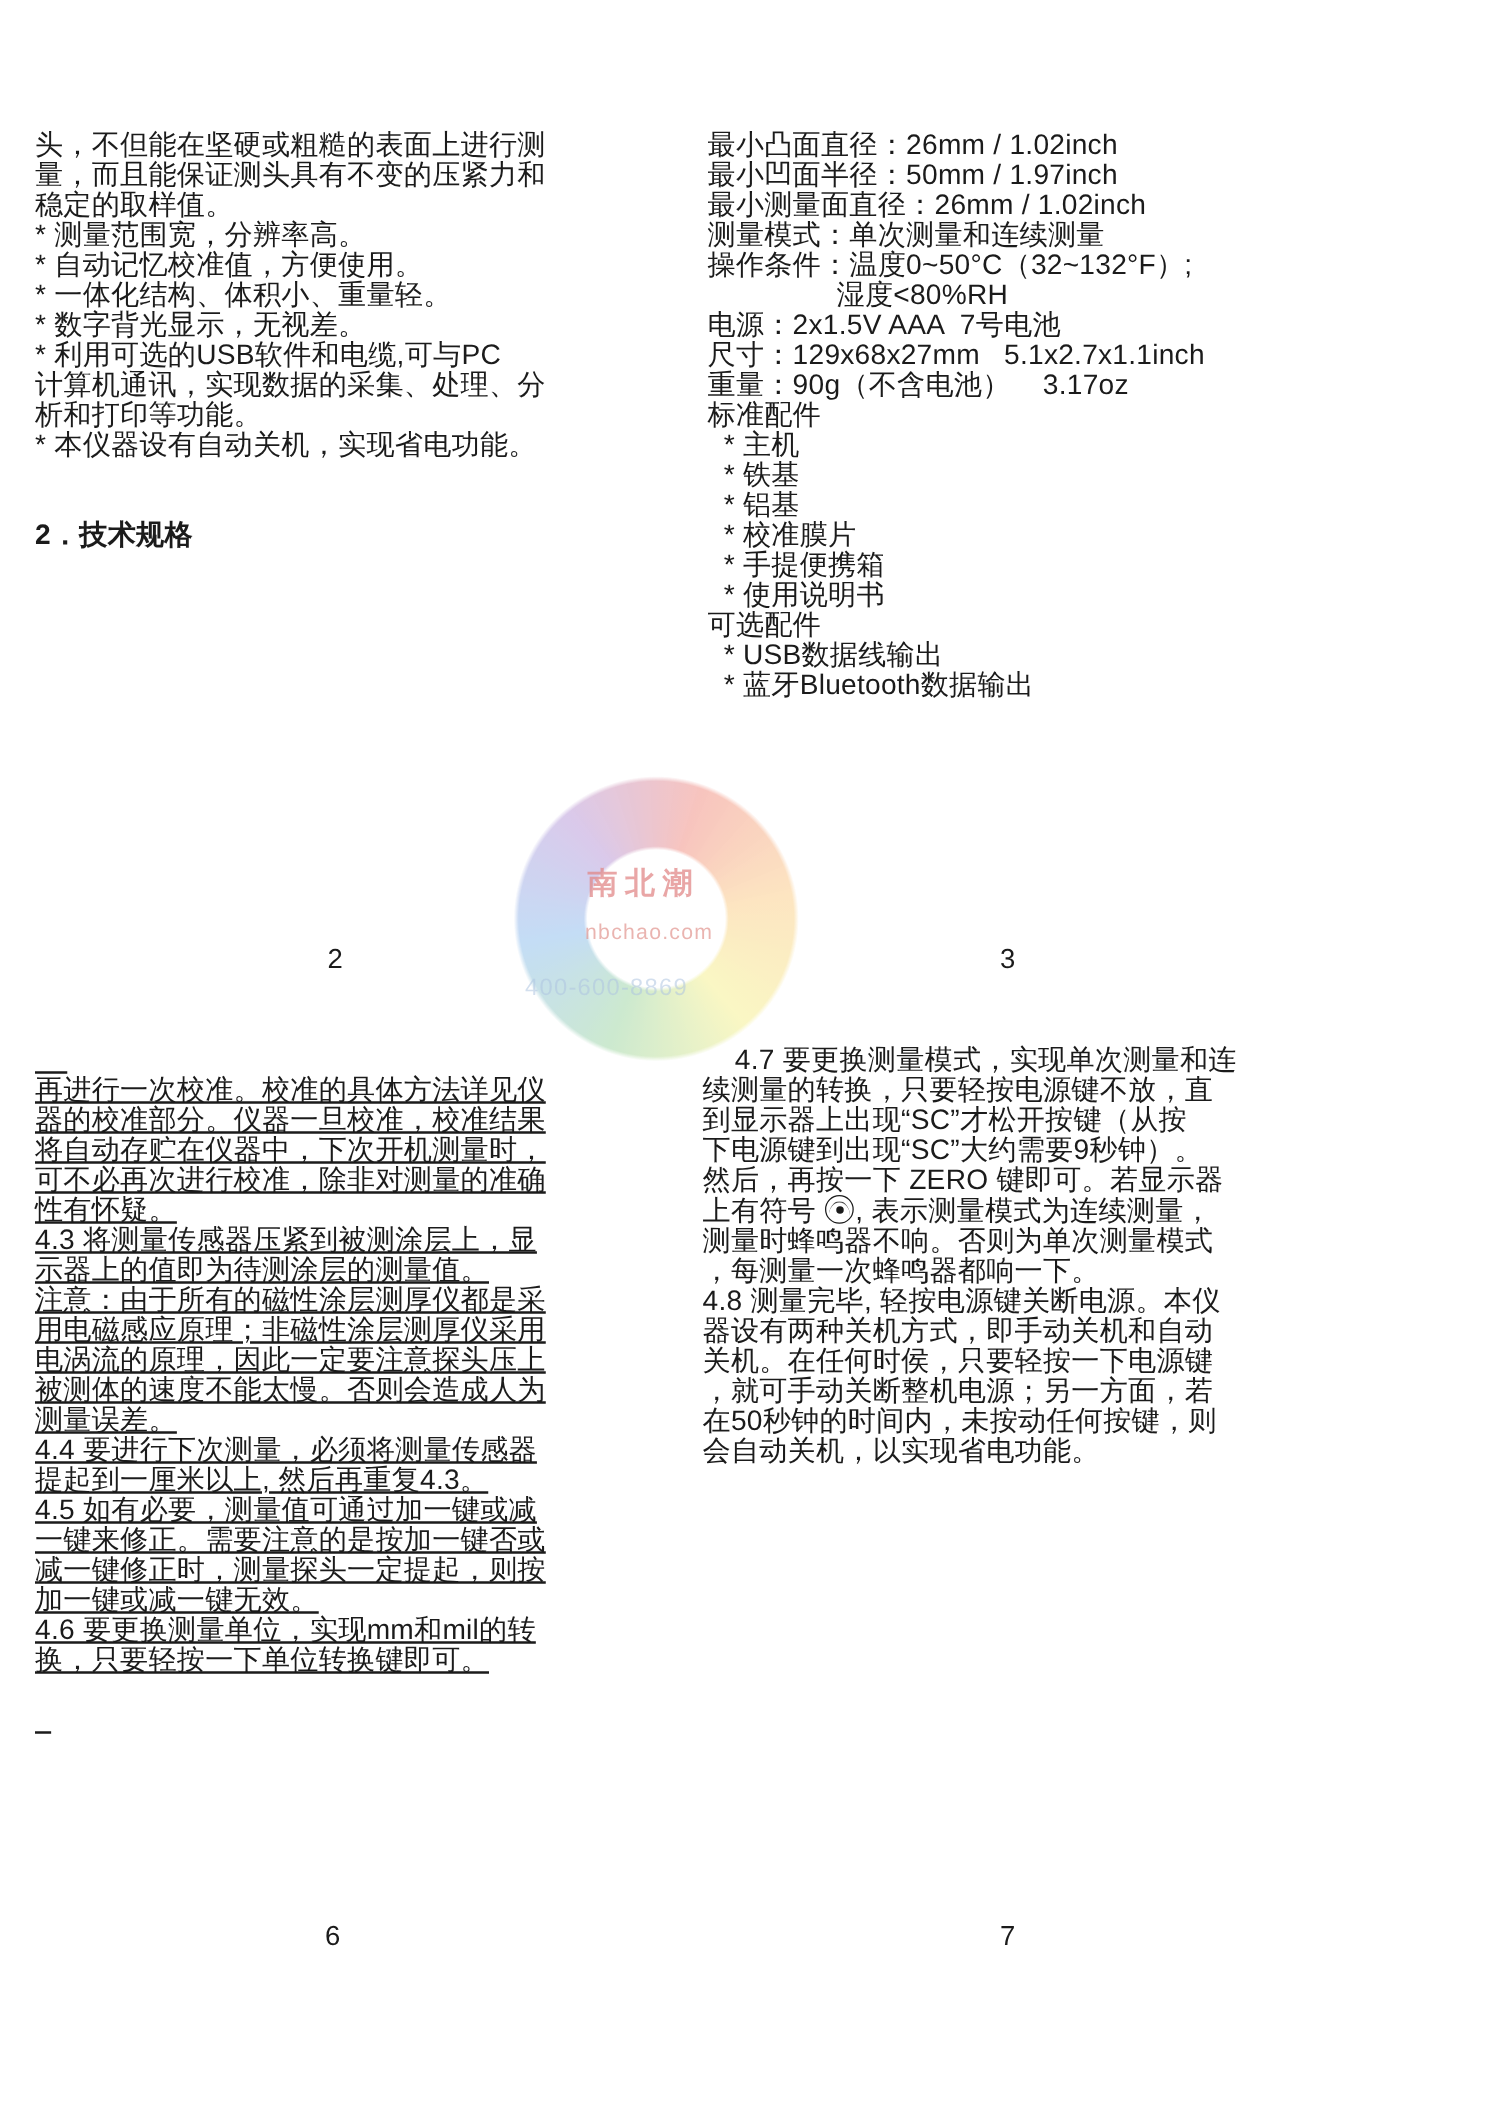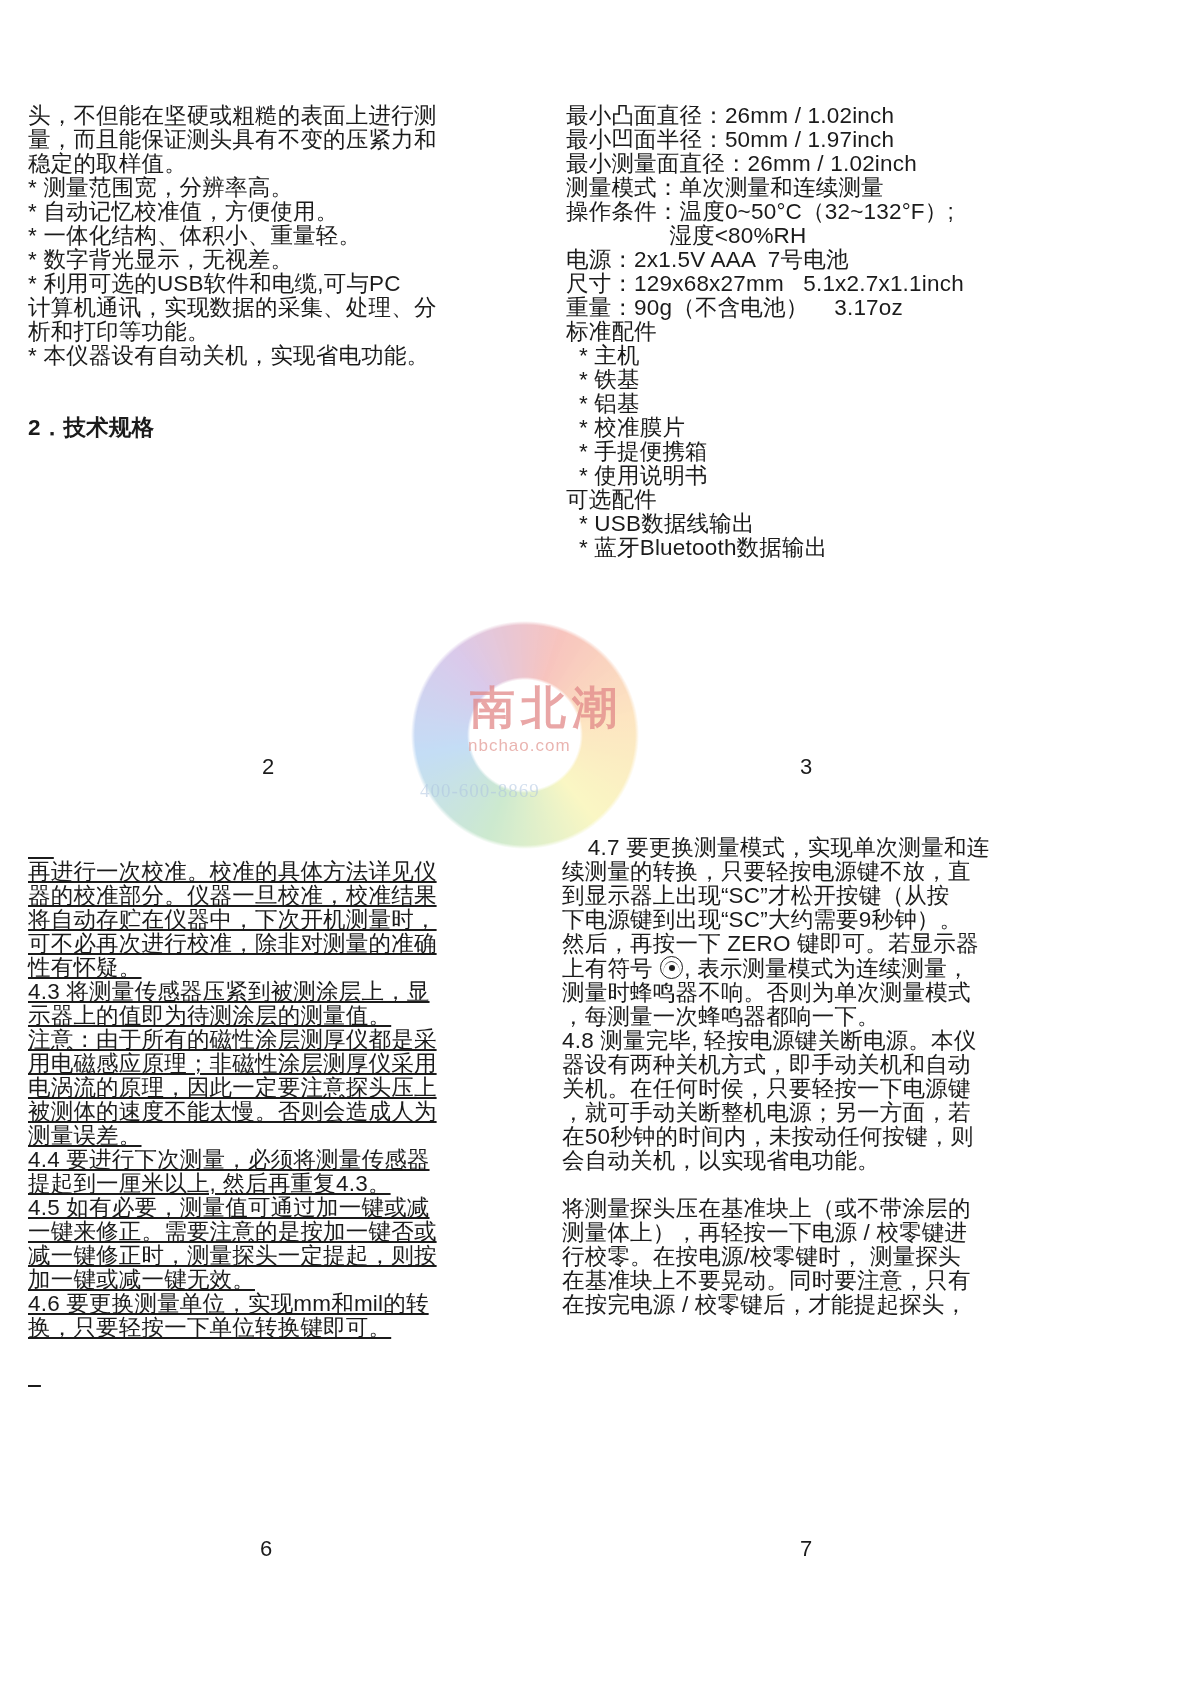--- a/index.html
+++ b/index.html
@@ -46,43 +46,42 @@
         rgba(40,130,220,0.5),
         rgba(120,60,180,0.5),
         rgba(230,60,40,0.55));
     -webkit-mask: radial-gradient(circle at 50% 50%, transparent 55px, #000 58px, #000 110px, transparent 114px);
     mask: radial-gradient(circle at 50% 50%, transparent 55px, #000 58px, #000 110px, transparent 114px);
     filter: blur(0.4px);
   }
   .wm-text {
     position: absolute;
     left: 110px;
-    top: 88px;
-    font-size: 45px;
+    top: 100px;
+    font-size: 24px;
     letter-spacing: 6px;
     color: rgba(200,40,40,0.75);
     font-family: Liberation Sans, sans-serif;
     font-weight: bold;
   }
   .wm-sub {
     position: absolute;
     left: 108px;
     top: 146px;
     font-size: 17px;
     color: rgba(200,60,50,0.7);
     letter-spacing: 1px;
   }
   .wm-phone {
     position: absolute;
     left: 60px;
     top: 190px;
     font-size: 19px;
     color: rgba(110,150,200,0.55);
     letter-spacing: 1px;
-    font-family: Liberation Serif, serif;
   }
 
   
   .col {
     position: absolute;
     font-size: 22.5px;
     line-height: 24px;
     letter-spacing: 0.2px;
     white-space: pre-wrap;
   }
@@ -218,25 +217,20 @@
 然后，再按一下 ZERO 键即可。若显示器
 上有符号 </span><span class="sym-circle"></span><span class="inline-row">, 表示测量模式为连续测量，
 测量时蜂鸣器不响。否则为单次测量模式
 ，每测量一次蜂鸣器都响一下。
 4.8 测量完毕, 轻按电源键关断电源。本仪
 器设有两种关机方式，即手动关机和自动
 关机。在任何时侯，只要轻按一下电源键
 ，就可手动关断整机电源；另一方面，若
 在50秒钟的时间内，未按动任何按键，则
 会自动关机，以实现省电功能。</span>
-    <div class="para">将测量探头压在基准块上（或不带涂层的
-测量体上），再轻按一下电源 / 校零键进
-行校零。在按电源/校零键时， 测量探头
-在基准块上不要晃动。同时要注意，只有
-在按完电源 / 校零键后，才能提起探头，</div>
   </div>
 
   <div class="pagenum pn-2">2</div>
   <div class="pagenum pn-3">3</div>
   <div class="pagenum pn-6">6</div>
   <div class="pagenum pn-7">7</div>
 
 </div>
 
 </body></html>

